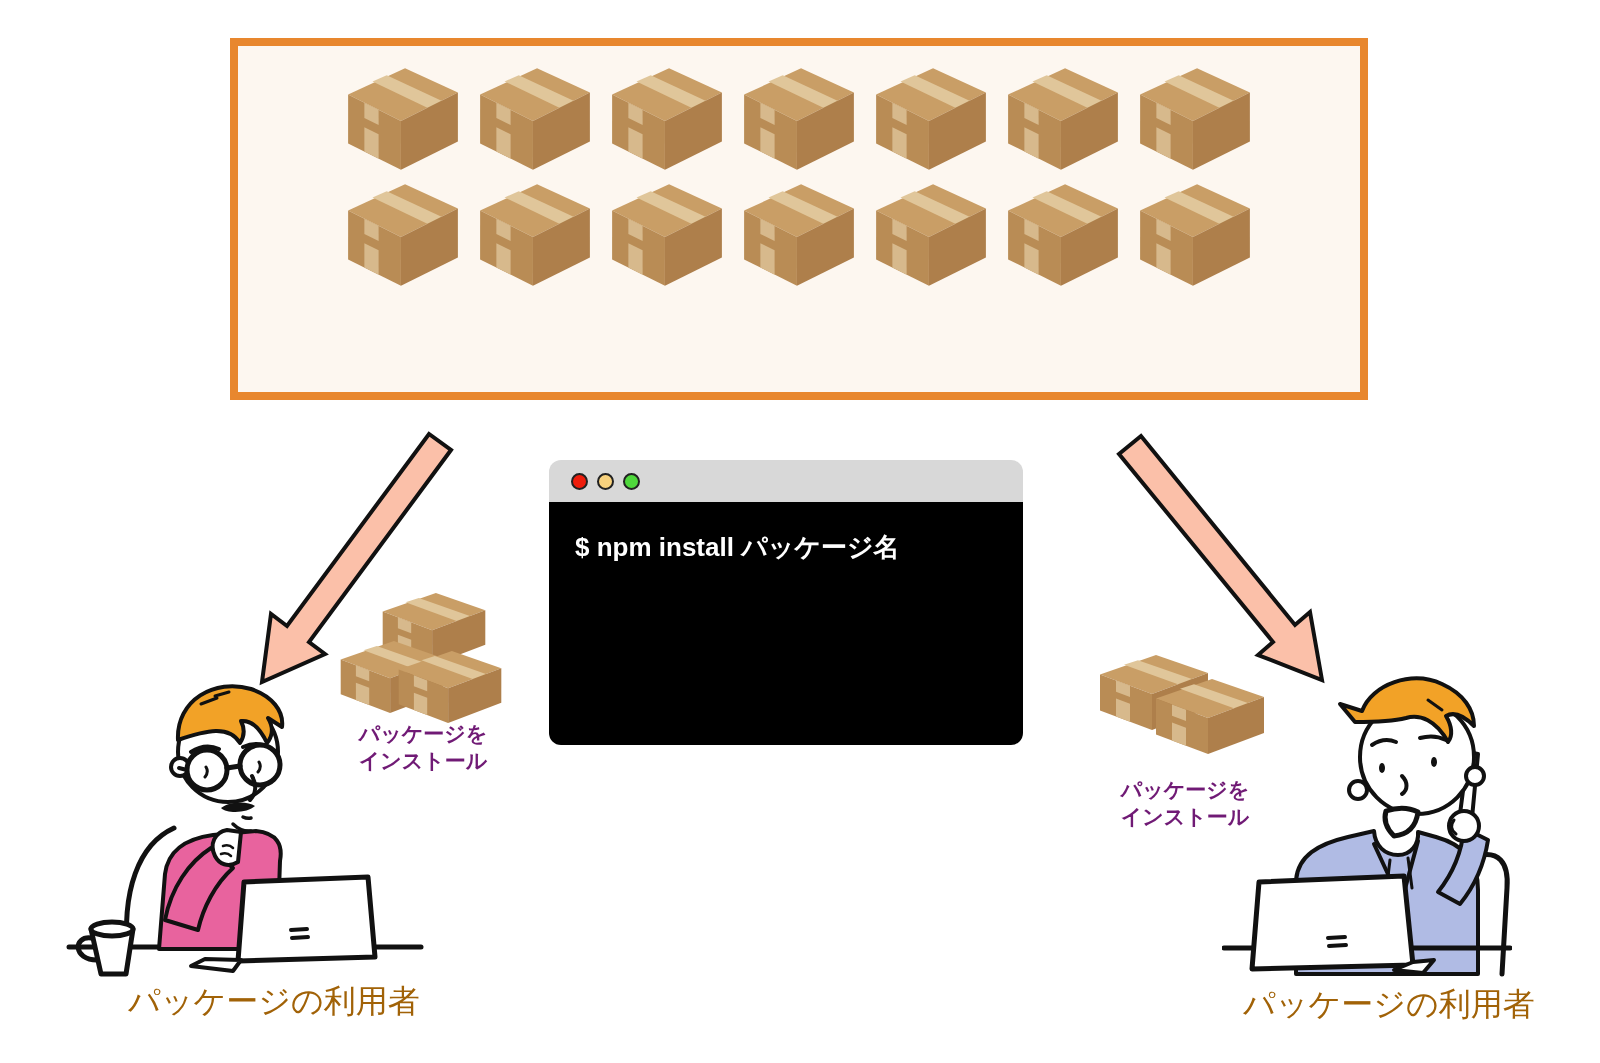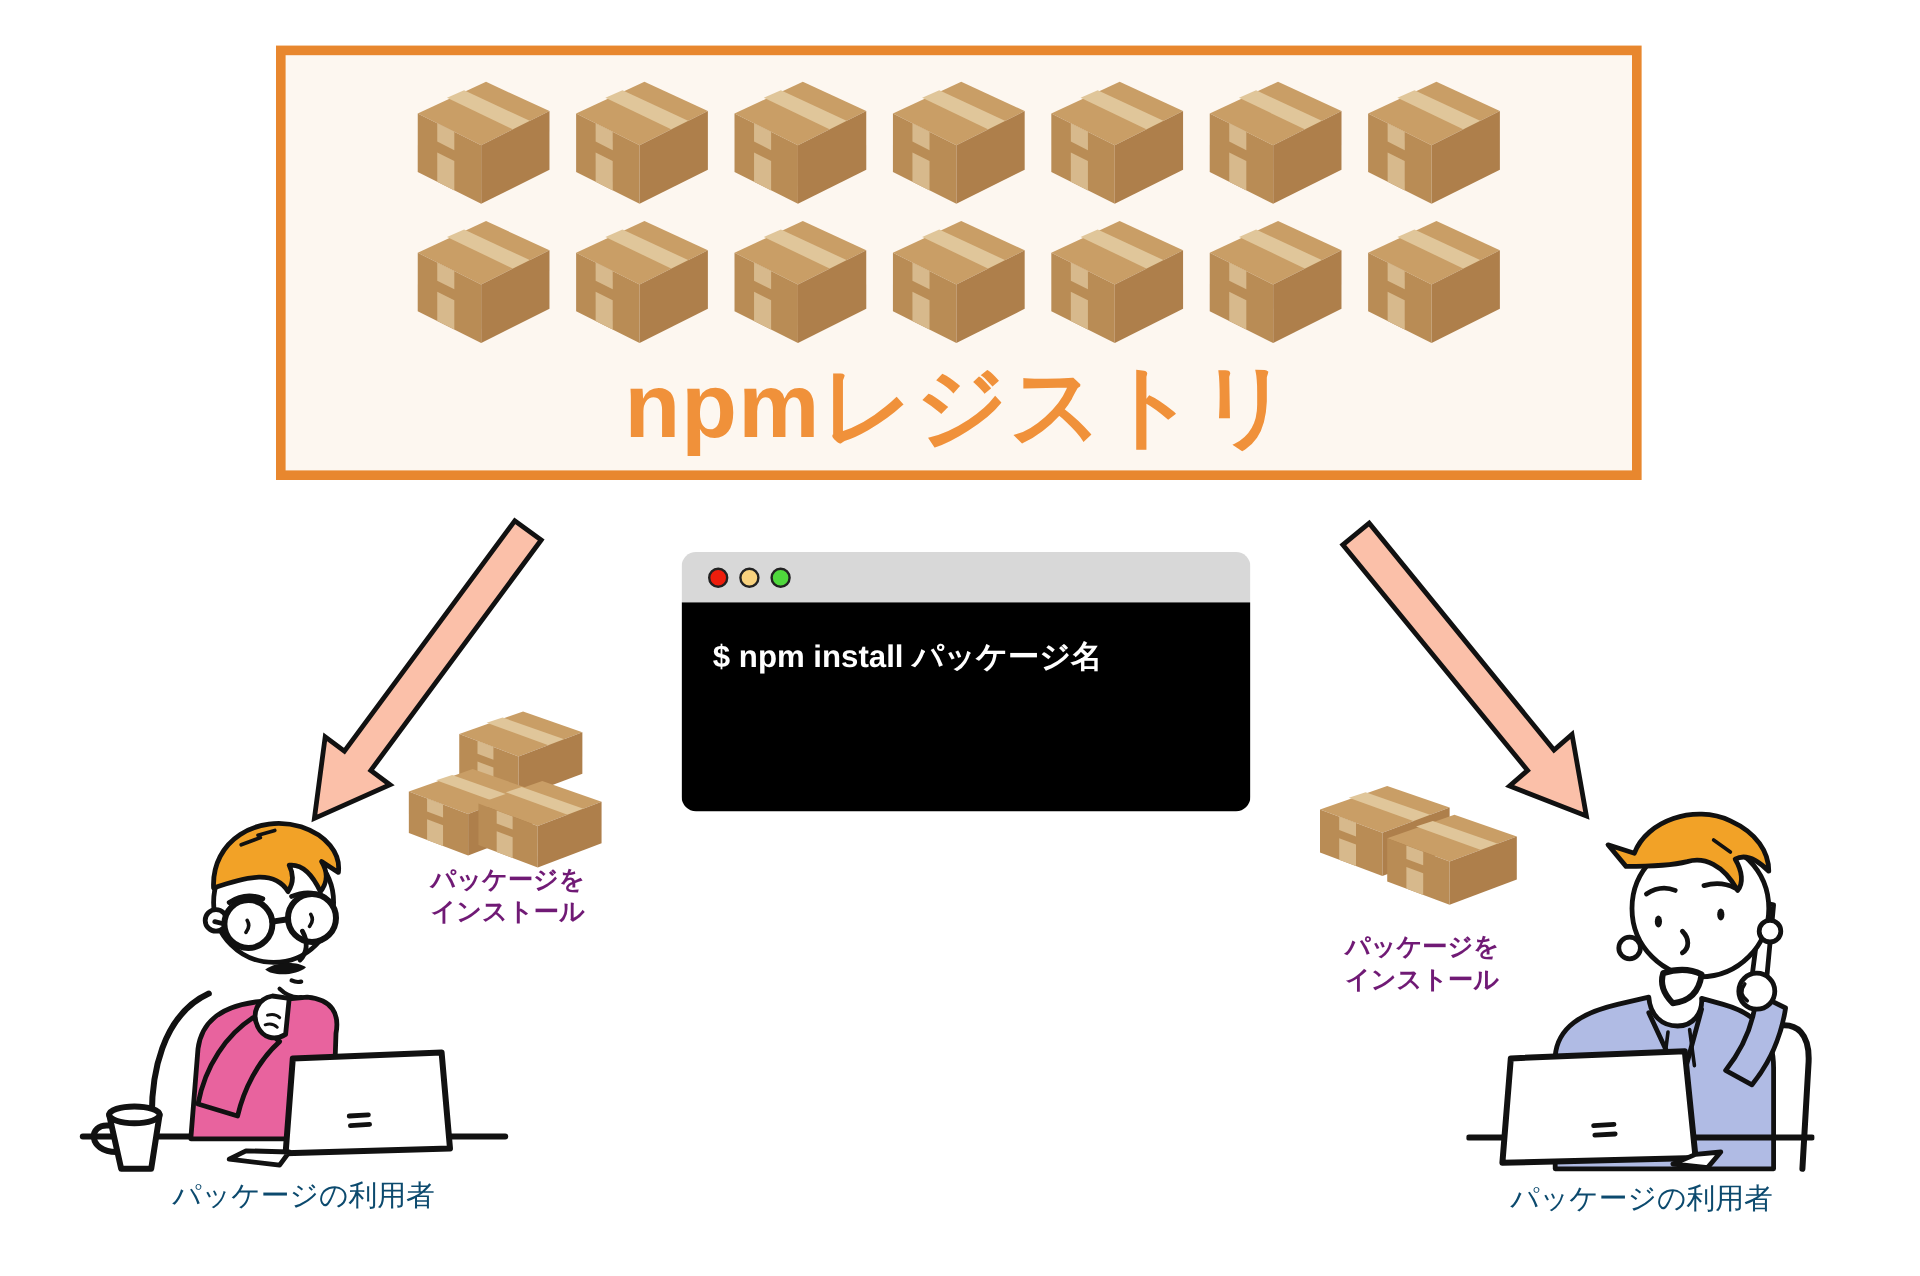--- a/index.html
+++ b/index.html
@@ -13,37 +13,37 @@
             border:8px solid var(--accent-orange,#E8872E);background:var(--registry-bg,#FDF7F0);}
   .registry-inner{display:flex;flex-direction:column;align-items:center;height:100%;}
   .box-row{display:flex;gap:10px;justify-content:center;}
   .box-row.r1{margin-top:18px;}
   .box-row.r2{margin-top:8px;}
   .pkg-box{width:122px;height:108px;}
   .registry-title{margin-top:8px;font-size:76px;font-weight:800;letter-spacing:1px;
                   color:var(--title-orange,#F0913A);line-height:1.12;white-space:nowrap;}
 
   
-  .terminal{left:568px;top:460px;width:474px;height:216px;border-radius:12px;overflow:hidden;}
+  .terminal{left:549px;top:460px;width:474px;height:285px;border-radius:12px;overflow:hidden;}
   .titlebar{height:42px;background:var(--titlebar-gray,#D8D8D8);display:flex;align-items:center;
             padding-left:22px;gap:9px;}
   .tl{width:17px;height:17px;border-radius:50%;border:2.5px solid #222;box-sizing:border-box;}
   .tl.red{background:var(--tl-red,#EE1D0C);}
   .tl.yellow{background:var(--tl-yellow,#F8D27E);}
   .tl.green{background:var(--tl-green,#4FD83C);}
   .term-body{height:243px;background:var(--terminal-bg,#000);}
   .cmd{padding:28px 0 0 26px;color:var(--terminal-text,#fff);font-size:26px;font-weight:bold;
        font-family:"Liberation Sans",sans-serif;white-space:nowrap;}
 
   
   .install-label{width:160px;text-align:center;font-weight:bold;font-size:21px;line-height:27px;
                  color:#701a75;white-space:nowrap;}
   .install-left{left:343px;top:720px;}
   .install-right{left:1105px;top:776px;}
-  .caption{width:250px;text-align:center;font-size:24px;color:#0c4a6e;white-space:nowrap;}
+  .caption{width:250px;text-align:center;font-size:32px;color:#a16207;white-space:nowrap;}
   .caption-left{left:128px;top:980px;}
   .caption-right{left:1243px;top:983px;}
 
   .overlay{left:0;top:0;pointer-events:none;}
 </style>
 </head>
 <body>
 
 <div class="canvas">
 
@@ -101,21 +101,20 @@
           <svg viewBox="0 0 120 106" class="pkg-box">
             <use href="#box-sym"></use>
           </svg>
           <svg viewBox="0 0 120 106" class="pkg-box">
             <use href="#box-sym"></use>
           </svg>
           <svg viewBox="0 0 120 106" class="pkg-box">
             <use href="#box-sym"></use>
           </svg>
         </div>
-      <div class="registry-title">npmレジストリ</div>
     </div>
   </div>
 
   <svg class="abs overlay" width="1600" height="1063" viewBox="0 0 1600 1063">
     <polygon points="451,450 309,642 325,654 262,682 271,614 287,626 429,434" style="fill:var(--arrow-fill,#FBC0A9);stroke:var(--outline-black,#111);stroke-width:4"></polygon>
     <polygon points="1119,454 1273,642 1258,655 1322,680 1310,612 1295,625 1141,436" style="fill:var(--arrow-fill,#FBC0A9);stroke:var(--outline-black,#111);stroke-width:4"></polygon>
   </svg>
 
   <div class="abs terminal">
     <div class="titlebar">

